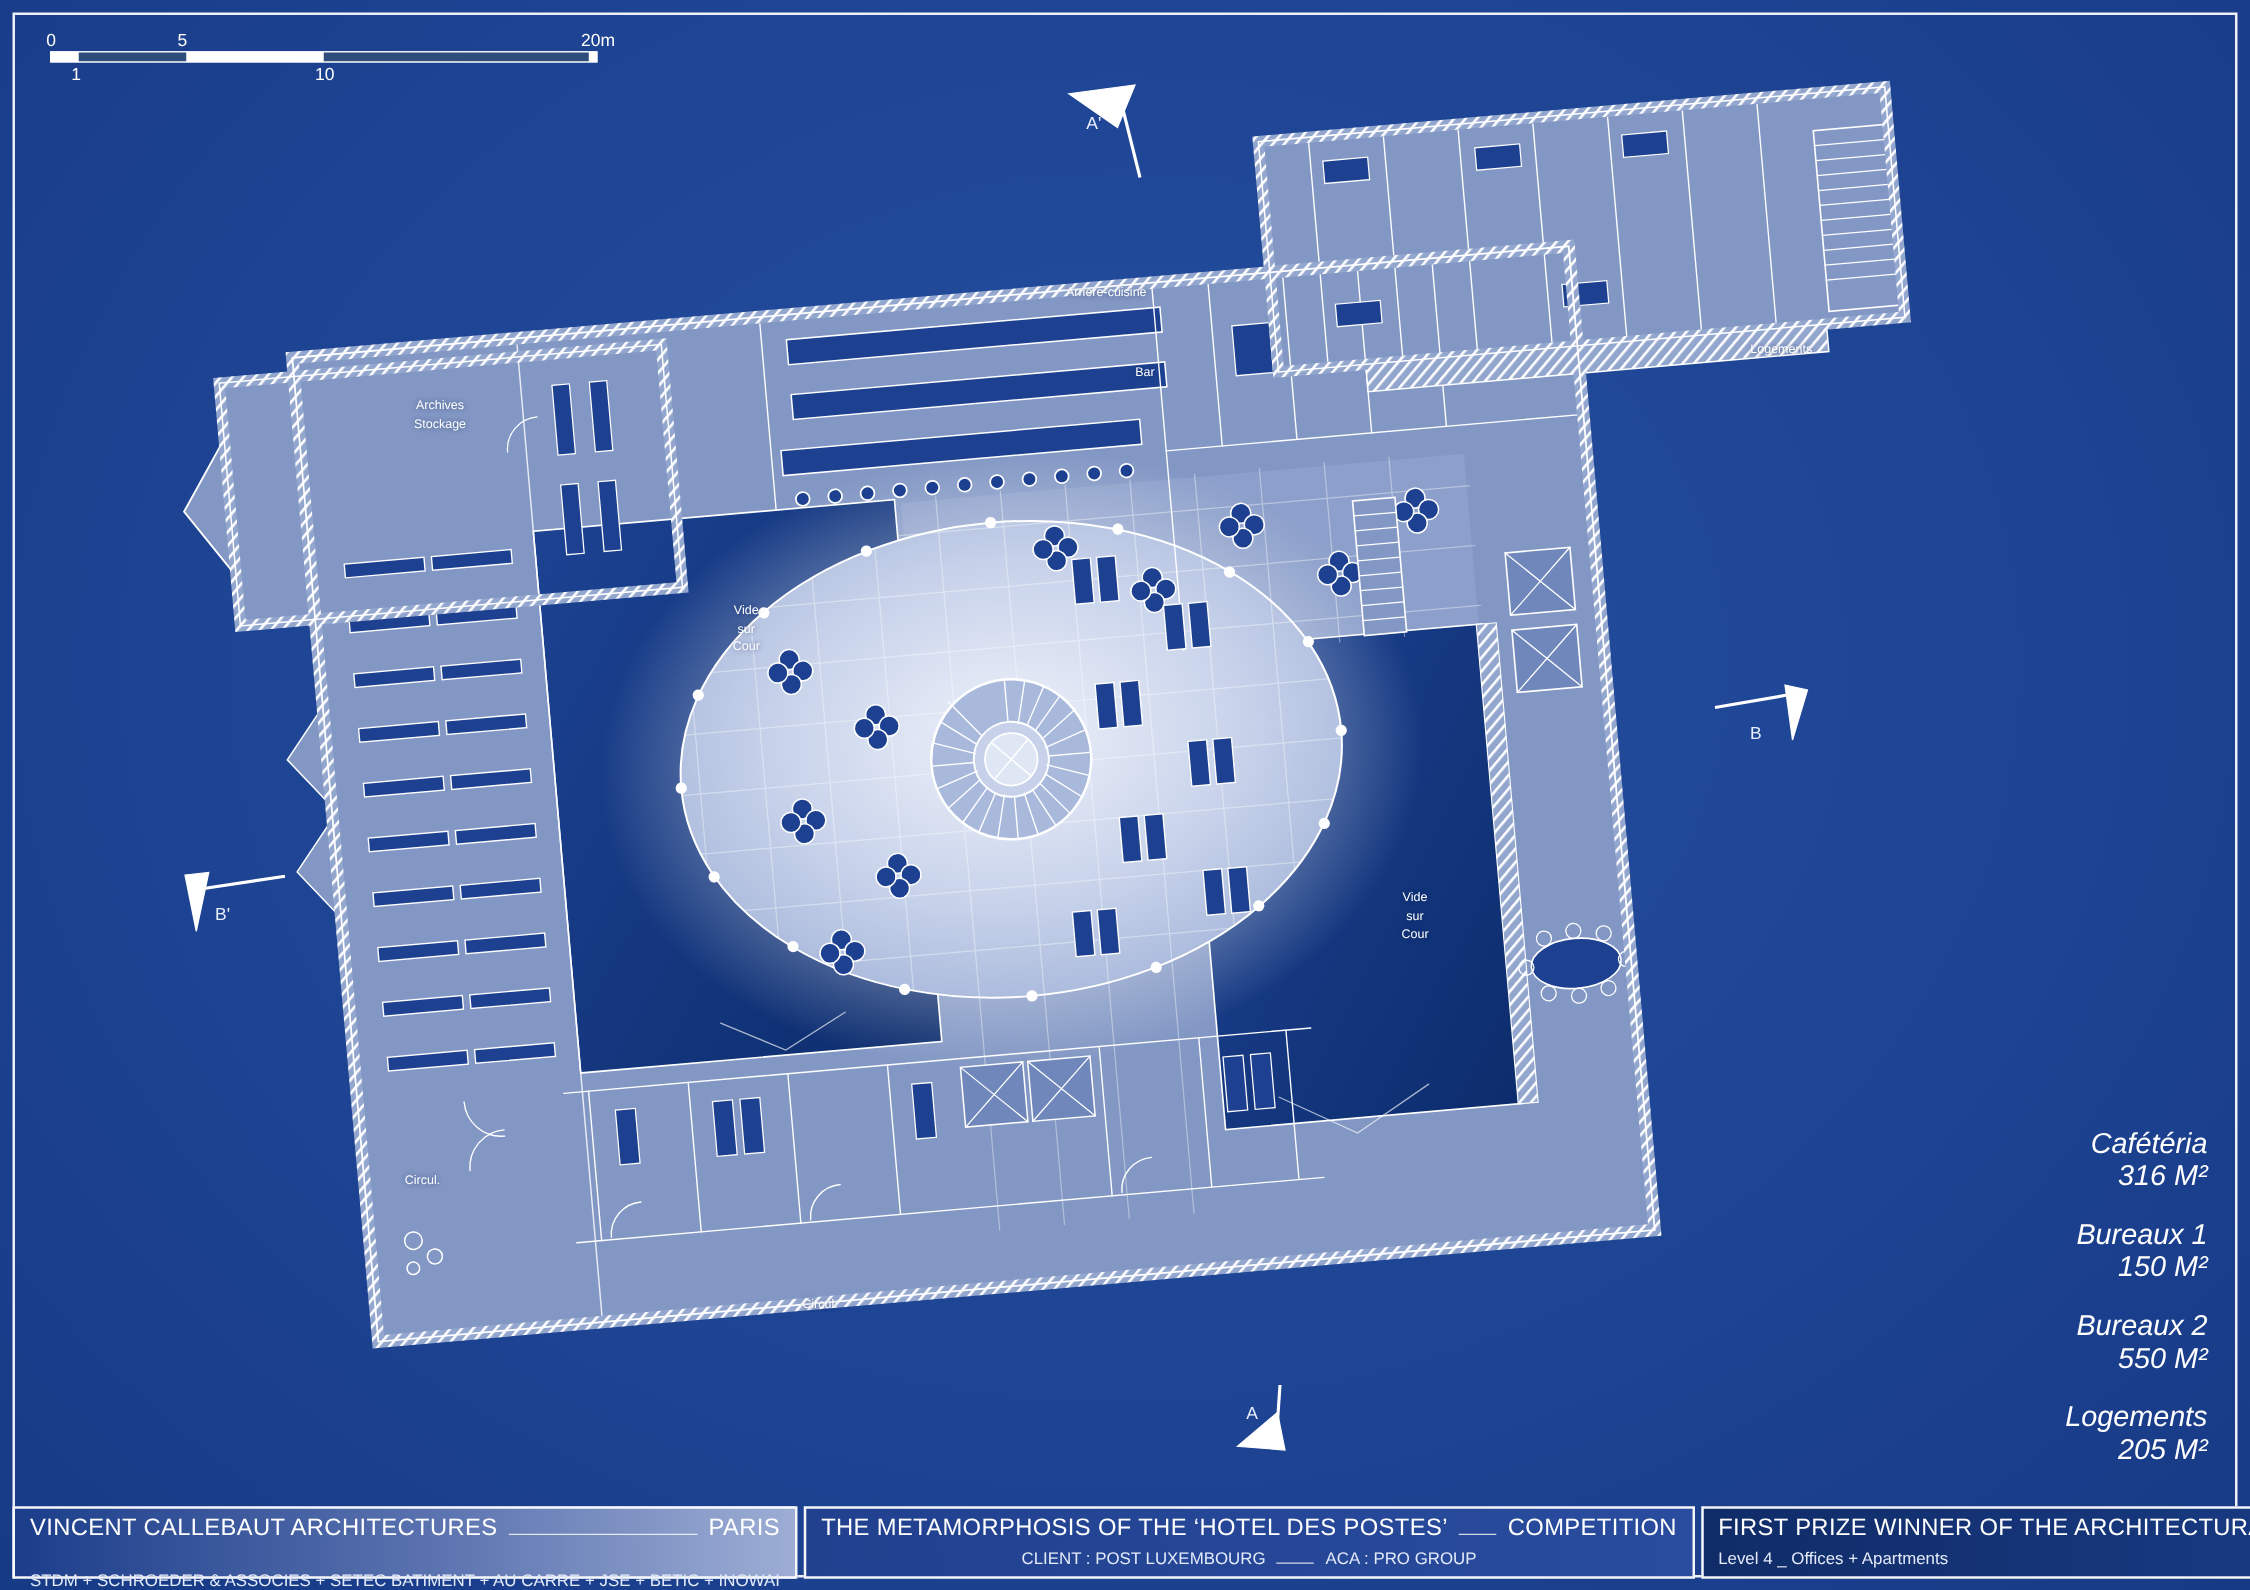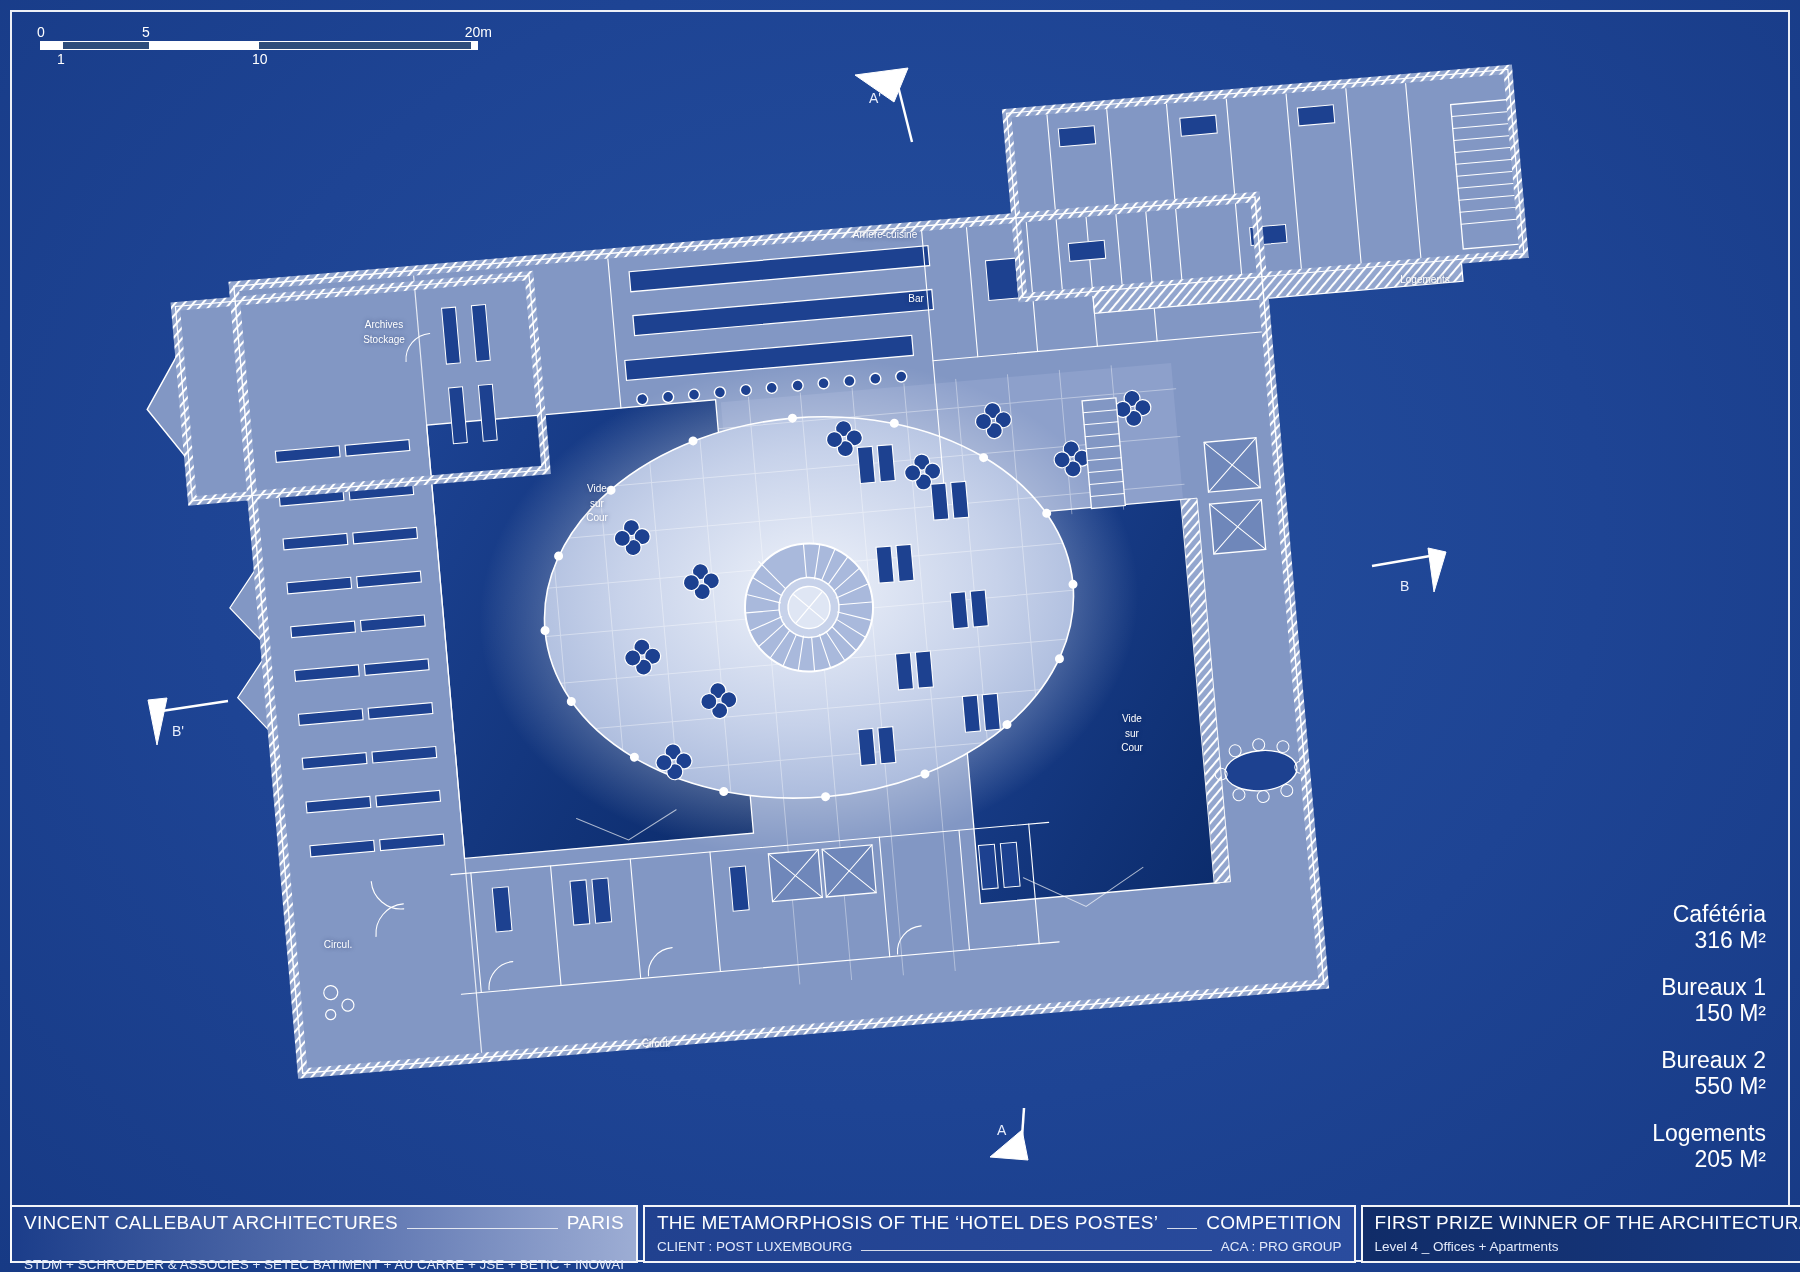--- a/index.html
+++ b/index.html
@@ -23,29 +23,29 @@
   .sb-bottom{position:relative;height:17px;font-size:14px;}
   .sb-bottom .b1{position:absolute;left:17px;top:1px;}
   .sb-bottom .b10{position:absolute;left:212px;top:1px;}
   
   .plan-label{position:absolute;font-size:10px;line-height:1.45;text-align:center;
     white-space:pre-line;text-shadow:0 0 4px rgba(15,35,90,.55);}
   
   .marker-label{position:absolute;font-size:14px;color:#e8eefc;}
   
   .legend{position:absolute;right:34px;top:901px;text-align:right;}
-  .legend-item{margin-bottom:21px;font-size:23px;line-height:26px;}
+  .legend-item{margin-bottom:21px;font-size:23px;line-height:26px;font-style:italic;}
   .legend-item .area{display:block;}
   
   .titlebar{position:absolute;left:10px;top:1205px;width:1780px;height:58px;
     display:flex;gap:5px;box-sizing:border-box;}
   .tb-cell{box-sizing:border-box;border:2px solid rgba(255,255,255,.95);
     padding:5px 12px 7px 12px;display:flex;flex-direction:column;justify-content:space-between;}
   .tb-cell.c1{flex:0 0 600px;background:linear-gradient(90deg,#1b3d8a 0%,#5c74b0 55%,#9dadd4 100%);gap:23px;}
-  .tb-cell.c2{flex:0 0 595px;background:linear-gradient(90deg,#21418f,#2a4c9e);}
+  .tb-cell.c2{flex:0 0 595px;background:linear-gradient(90deg,#21418f,#2a4c9e);align-items:center;}
   .tb-cell.c3{flex:1 1 auto;background:linear-gradient(90deg,#102c68,#1d4190);}
   .tb-row1{display:flex;align-items:baseline;font-size:19px;letter-spacing:.3px;white-space:nowrap;}
   .tb-row2{display:flex;align-items:baseline;font-size:13.5px;color:#e3eafa;white-space:nowrap;}
   .tb-line{flex:1 1 auto;border-bottom:1.5px solid rgba(255,255,255,.8);height:.72em;margin:0 9px;min-width:30px;}
 </style>
 </head>
 <body>
 
 <svg width="1800" height="1272" viewBox="0 0 1800 1272">
   <defs>
@@ -450,21 +450,21 @@
   </div>
   <div class="sb-bottom">
     <span class="b1">1</span>
     <span class="b10">10</span>
   </div>
 </div>
 
 <div class="plan-label" style="left:800px;top:228px;width:170px;">Arriere-cuisine</div>
 <div class="plan-label" style="left:886px;top:292px;width:60px;">Bar</div>
 <div class="plan-label" style="left:1360px;top:273px;width:130px;">Logements</div>
-<div class="plan-label" style="left:324px;top:318px;width:120px;">Archives
+<div class="plan-label" style="left:292px;top:318px;width:120px;">Archives
 Stockage</div>
 <div class="plan-label" style="left:557px;top:482px;width:80px;">Vide
 sur
 Cour</div>
 <div class="plan-label" style="left:1092px;top:712px;width:80px;">Vide
 sur
 Cour</div>
 <div class="plan-label" style="left:303px;top:938px;width:70px;">Circul.</div>
 <div class="plan-label" style="left:621px;top:1037px;width:70px;">Circul.</div>
 

